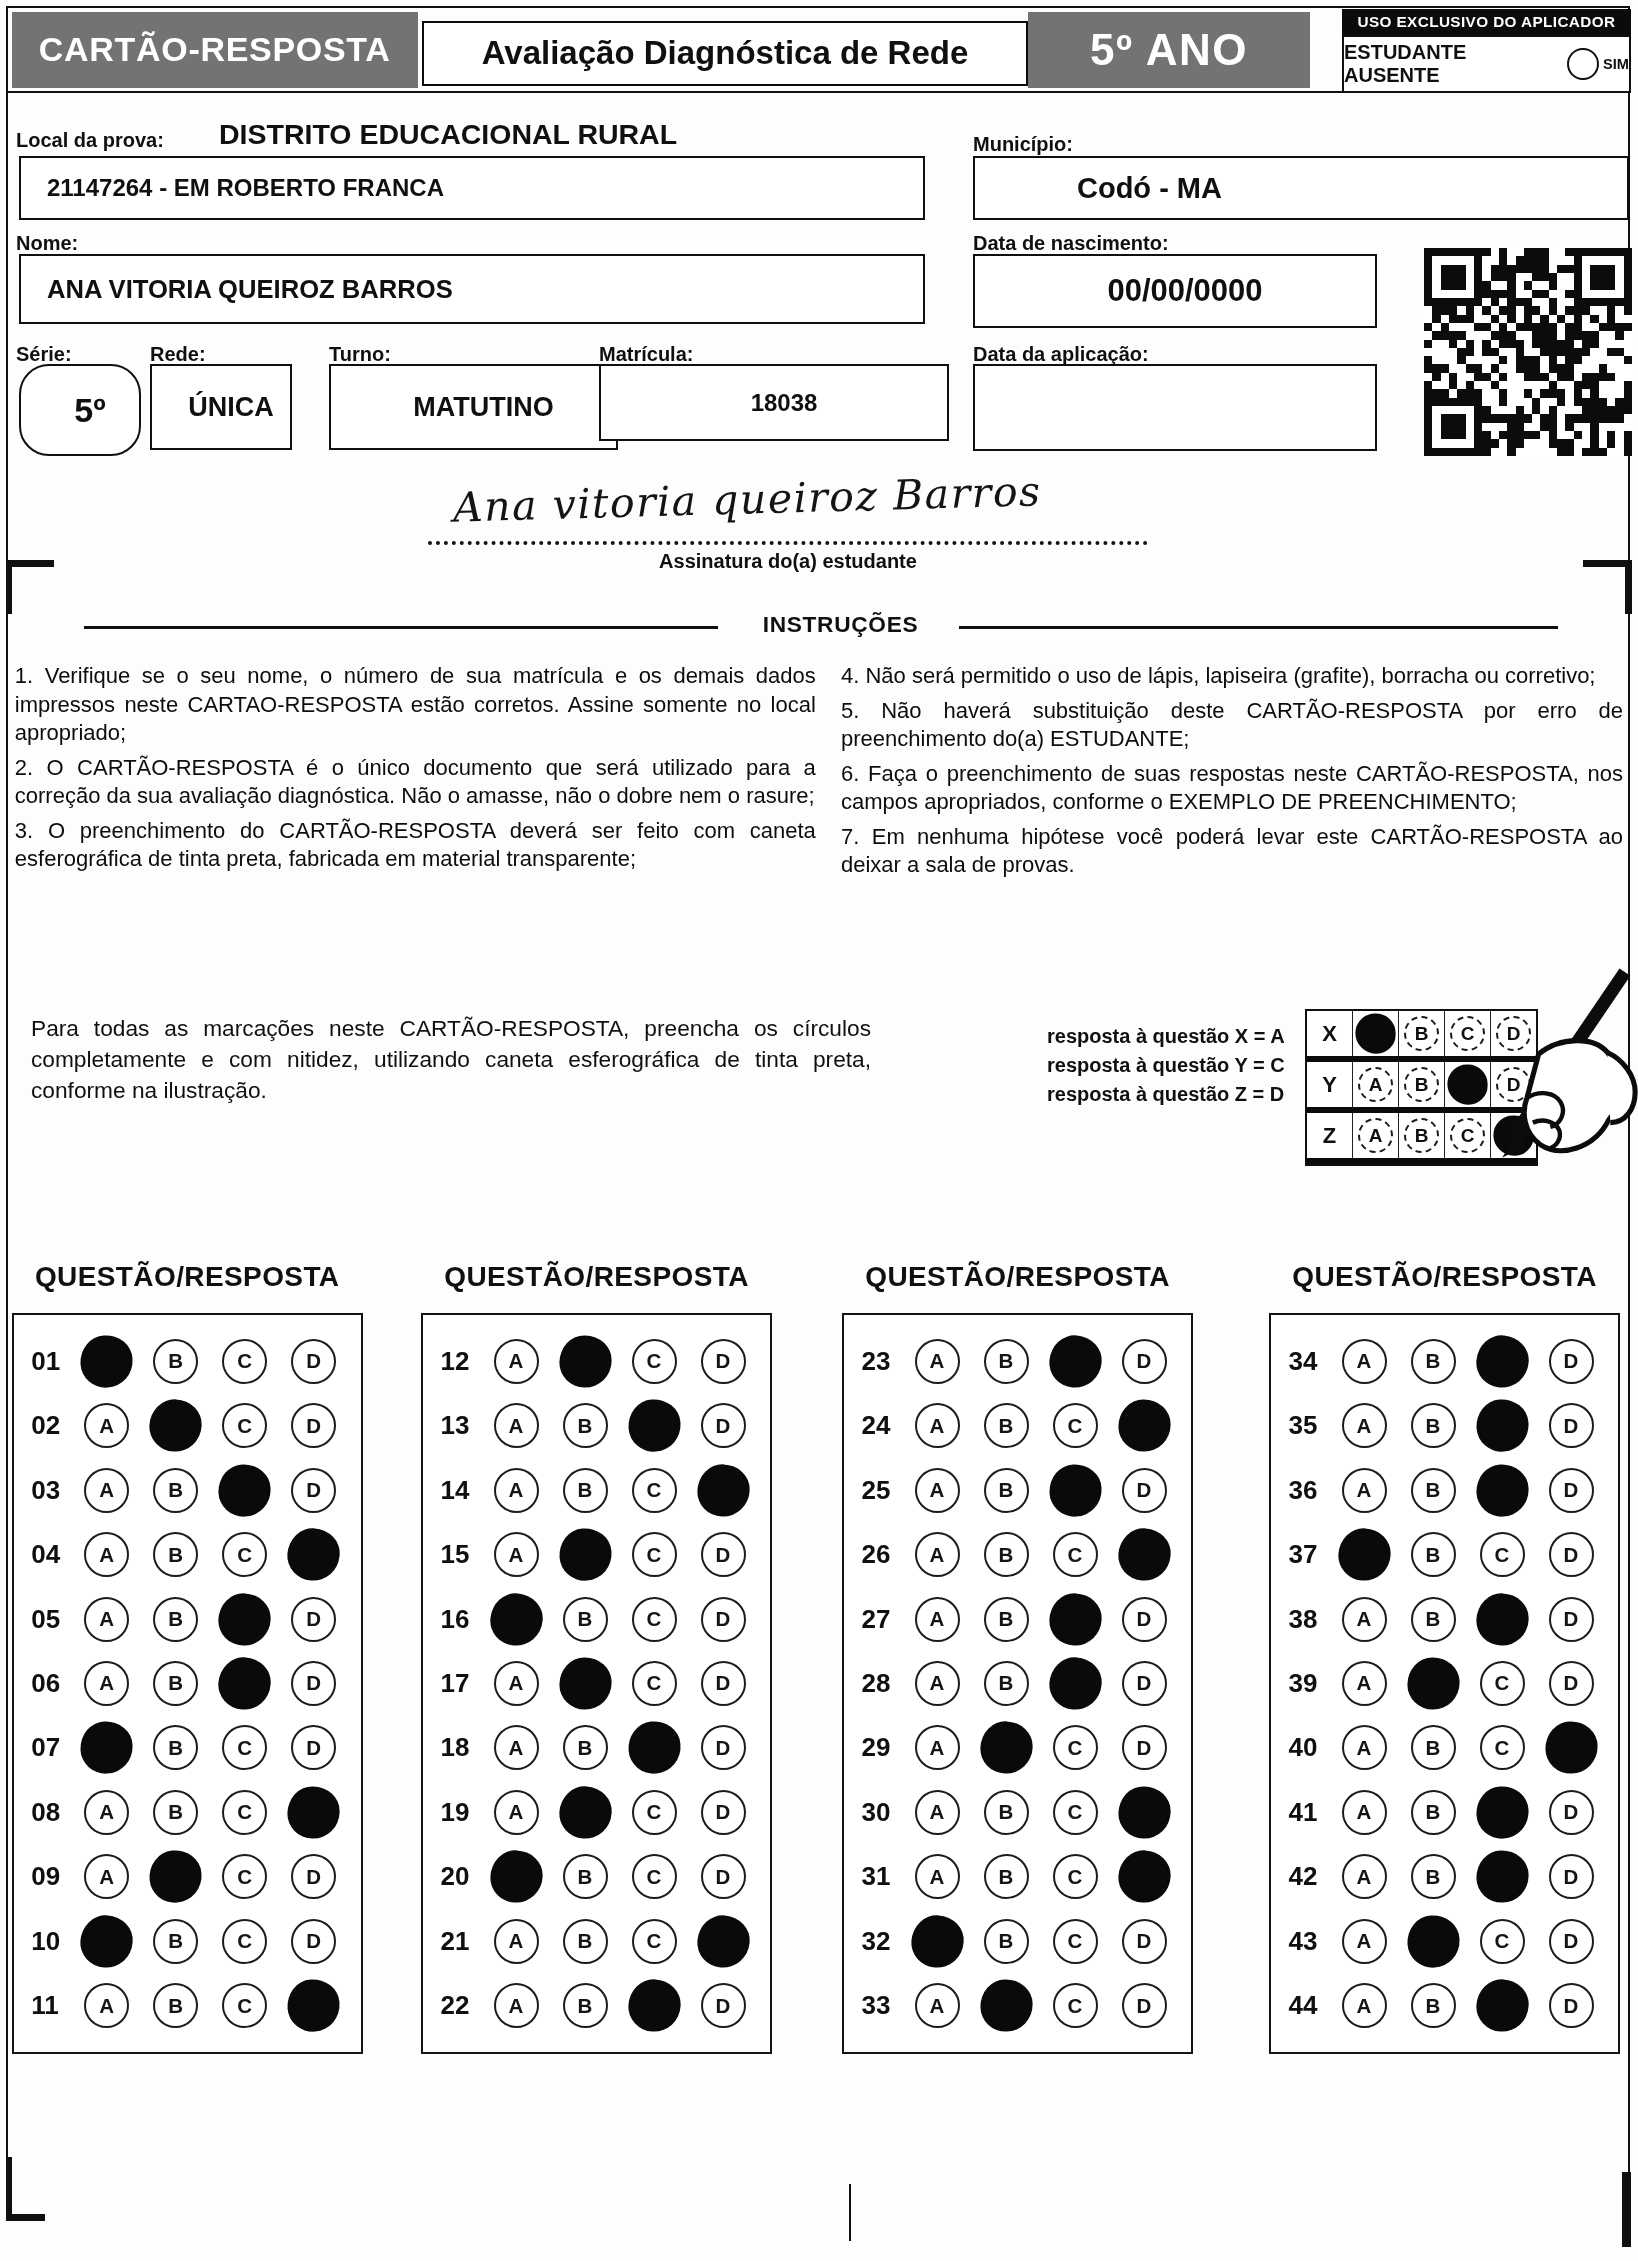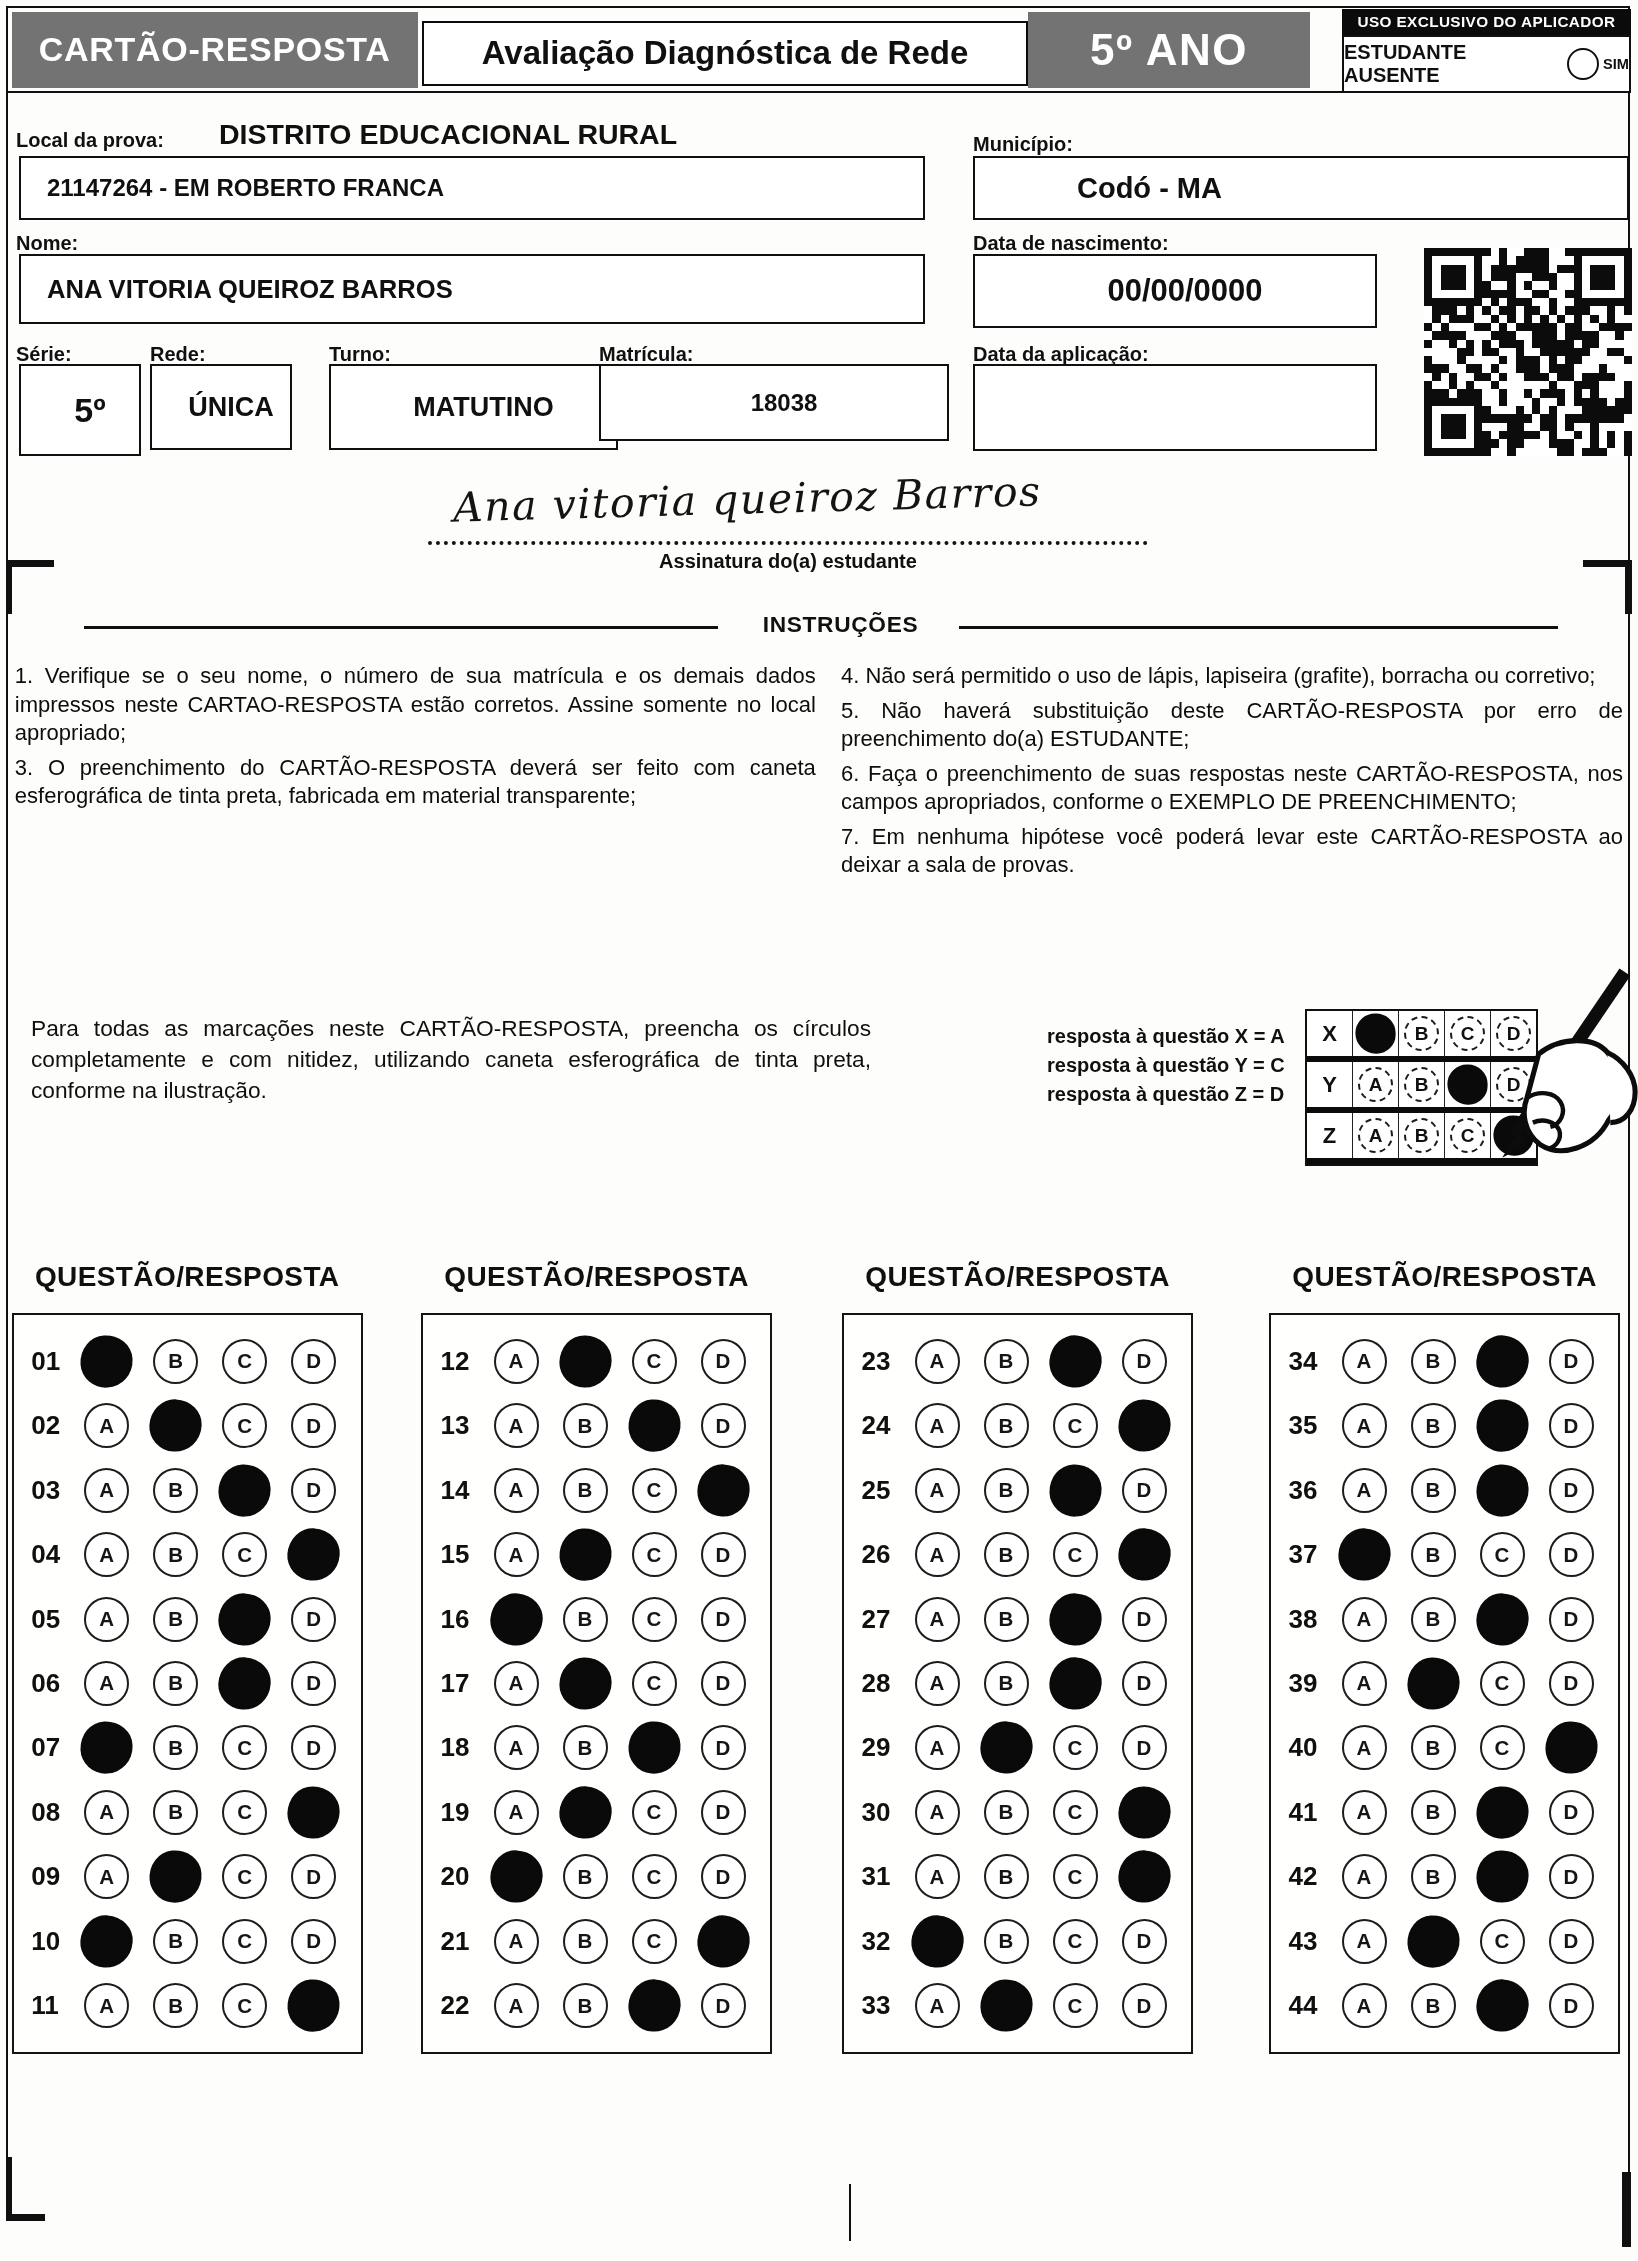--- a/index.html
+++ b/index.html
@@ -466,21 +466,21 @@
         <rect x="113.60" y="272.64" width="11.36" height="11.36" fill="#0c0c0c"></rect>
         <rect x="181.76" y="272.64" width="11.36" height="11.36" fill="#0c0c0c"></rect>
         <rect x="193.12" y="272.64" width="11.36" height="11.36" fill="#0c0c0c"></rect>
         <rect x="215.84" y="272.64" width="11.36" height="11.36" fill="#0c0c0c"></rect>
         <rect x="227.20" y="272.64" width="11.36" height="11.36" fill="#0c0c0c"></rect>
         <rect x="238.56" y="272.64" width="11.36" height="11.36" fill="#0c0c0c"></rect>
         <rect x="272.64" y="272.64" width="11.36" height="11.36" fill="#0c0c0c"></rect>
       </svg></div>
 
   <div class="abs lbl" style="left:16px;top:343px;">Série:</div>
-  <div class="abs borderbox center" style="left:19px;top:364px;width:98px;height:88px;font-weight:700;font-size:34px;">
+  <div class="abs borderbox center" style="left:19px;top:364px;width:98px;height:88px;font-weight:700;font-size:34px;border-radius:30px;">
     <span>5º</span>
   </div>
   <div class="abs lbl" style="left:150px;top:343px;">Rede:</div>
   <div class="abs borderbox center" style="left:150px;top:364px;width:118px;height:82px;font-weight:700;font-size:27px;">
     <span>ÚNICA</span>
   </div>
   <div class="abs lbl" style="left:329px;top:343px;">Turno:</div>
   <div class="abs borderbox center" style="left:329px;top:364px;width:265px;height:82px;font-weight:700;font-size:27px;">
     <span>MATUTINO</span>
   </div>
@@ -501,20 +501,21 @@
   <div class="bar" style="left:5.8px;top:560px;width:6.6px;height:54px;"></div>
   <div class="bar" style="left:1583px;top:560px;width:48px;height:6.6px;"></div>
   <div class="bar" style="left:1625px;top:560px;width:6.6px;height:54px;"></div>
 
   <div class="abs" id="instr-title">INSTRUÇÕES</div>
   <div class="bar" style="left:84px;top:626px;width:634px;height:2.9px;"></div>
   <div class="bar" style="left:959px;top:626px;width:599px;height:2.9px;"></div>
 
   <div class="instr" id="instr-left" style="left:8.8px;top:656px;width:813px;">
       <div class="instr-item">1. Verifique se o seu nome, o número de sua matrícula e os demais dados impressos neste CARTAO-RESPOSTA estão corretos. Assine somente no local apropriado;</div>
+      <div class="instr-item">2. O CARTÃO-RESPOSTA é o único documento que será utilizado para a correção da sua avaliação diagnóstica. Não o amasse, não o dobre nem o rasure;</div>
       <div class="instr-item">3. O preenchimento do CARTÃO-RESPOSTA deverá ser feito com caneta esferográfica de tinta preta, fabricada em material transparente;</div>
     </div>
   <div class="instr" id="instr-right" style="left:835px;top:656px;width:794px;">
       <div class="instr-item">4. Não será permitido o uso de lápis, lapiseira (grafite), borracha ou corretivo;</div>
       <div class="instr-item">5. Não haverá substituição deste CARTÃO-RESPOSTA por erro de preenchimento do(a) ESTUDANTE;</div>
       <div class="instr-item">6. Faça o preenchimento de suas respostas neste CARTÃO-RESPOSTA, nos campos apropriados, conforme o EXEMPLO DE PREENCHIMENTO;</div>
       <div class="instr-item">7. Em nenhuma hipótese você poderá levar este CARTÃO-RESPOSTA ao deixar a sala de provas.</div>
     </div>
 
   <div class="abs" id="ex-par">Para todas as marcações neste CARTÃO-RESPOSTA, preencha os círculos completamente e com nitidez, utilizando caneta esferográfica de tinta preta, conforme na ilustração.</div>

